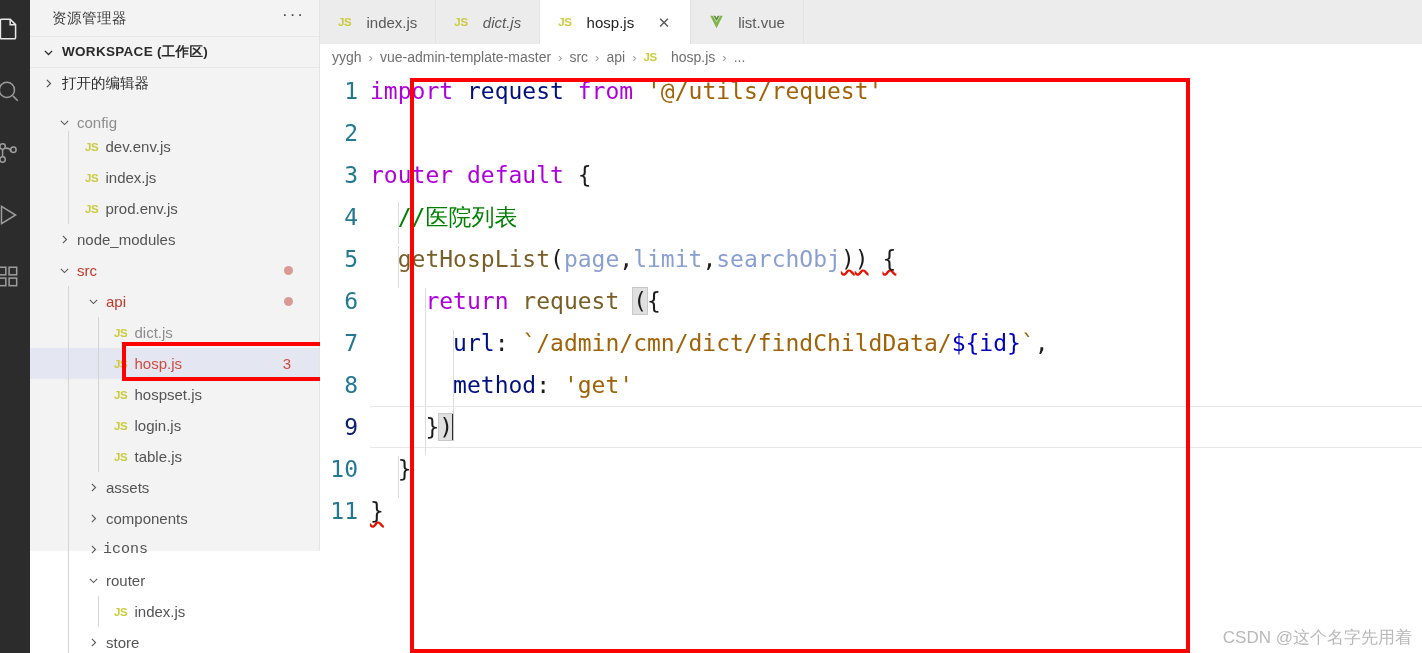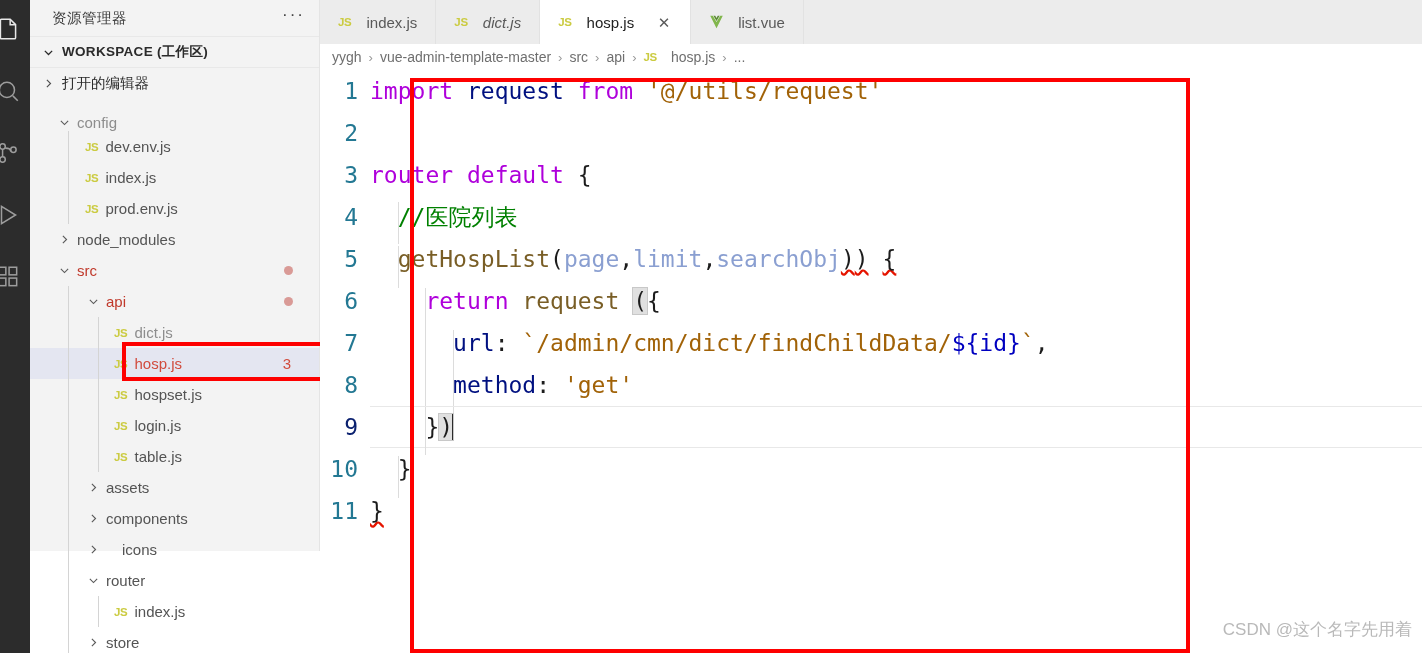--- a/index.html
+++ b/index.html
@@ -142,21 +142,21 @@
     display:inline-block; width:2px; height:28px; background:#2b2b2b;
     vertical-align:-6px; margin-left:-1px;
   }
 
   
   .ann-box{
     position:absolute; border:4px solid #fe0000; pointer-events:none;
   }
 
   .watermark{
-    position:absolute; right:10px; bottom:12px; font-size:17px; color:#b9b9b9;
+    position:absolute; right:10px; bottom:4px; font-size:17px; color:#b9b9b9;
     font-family:"Liberation Sans",sans-serif; white-space:nowrap;
   }
 </style>
 </head>
 <body>
 
 <div id="app">
 
   <div class="activity-bar">
     <div class="act-icon" style="margin-top:-6px;">
@@ -334,21 +334,21 @@
           <span class="label" style="margin-left: 5px;">components</span>
         </div>
         <div class="row">
           <div class="indent-guide" style="left: 38px;"></div>
           <span style="display: inline-block; flex: 0 0 auto; width: 55px;"></span>
           <span class="chev">
             <svg width="13" height="13" viewBox="0 0 16 16" fill="none" stroke="#5a5a5a" stroke-width="1.4">
               <path d="M6 3.5 L10.5 8 L6 12.5"></path>
             </svg>
           </span>
-          <span class="label" style="margin-left: 21px;">icons</span>
+          <span class="label" style="margin-left: 2px; font-family: Liberation Mono, monospace;">icons</span>
         </div>
         <div class="row">
           <div class="indent-guide" style="left: 38px;"></div>
           <span style="display: inline-block; flex: 0 0 auto; width: 55px;"></span>
           <span class="chev">
             <svg width="13" height="13" viewBox="0 0 16 16" fill="none" stroke="#5a5a5a" stroke-width="1.4">
               <path d="M3.5 6 L8 10.5 L12.5 6"></path>
             </svg>
           </span>
           <span class="label" style="margin-left: 5px;">router</span>

